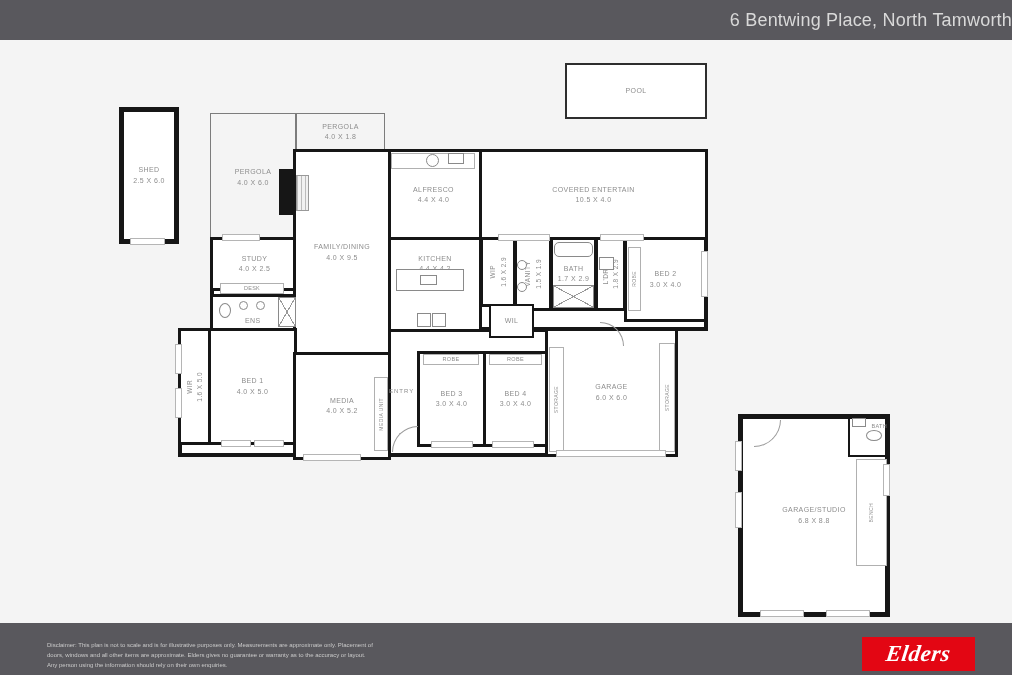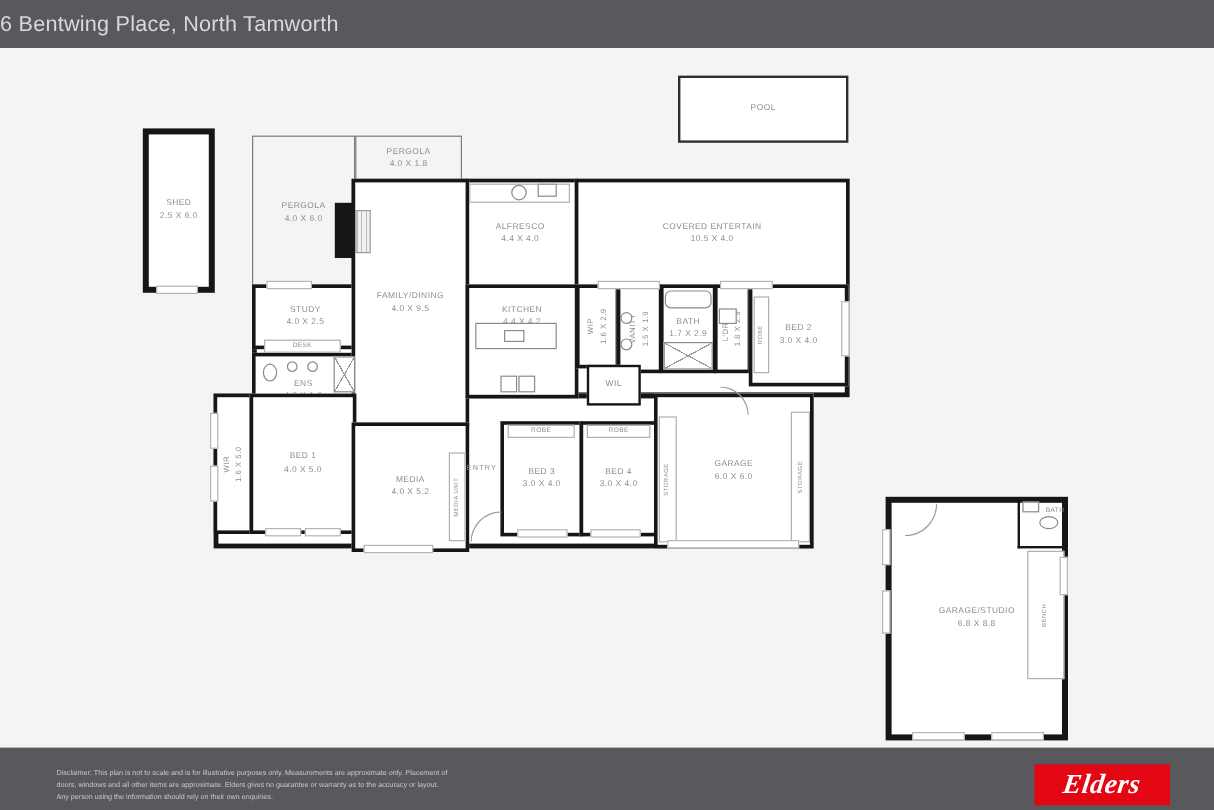--- a/index.html
+++ b/index.html
@@ -1,19 +1,19 @@
 <!DOCTYPE html>
 <html><head>
 <meta charset="utf-8">
 <style>
   html,body{margin:0;padding:0;}
   .stage{position:relative;width:1012px;height:675px;background:#f4f4f4;overflow:hidden;
          font-family:"Liberation Sans",sans-serif;}
   .bar{position:absolute;left:0;width:1012px;background:#59585d;z-index:10;}
-  .hdr{top:0;height:40px;display:flex;align-items:center;justify-content:flex-start;}
+  .hdr{top:0;height:40px;display:flex;align-items:center;justify-content:flex-end;}
   .ftr{top:623px;height:52px;}
   .title{color:#d9d9d9;font-size:18px;letter-spacing:.2px;}
   .room{position:absolute;box-sizing:border-box;background:#fff;border:3px solid #161616;
         display:flex;flex-direction:column;align-items:center;justify-content:center;z-index:2;}
   .base{position:absolute;box-sizing:border-box;background:#fff;border:4px solid #161616;z-index:1;}
   .open{position:absolute;box-sizing:border-box;border:1.5px solid #7c7c7c;background:transparent;
         display:flex;flex-direction:column;align-items:center;justify-content:center;z-index:1;}
   .strip{position:absolute;box-sizing:border-box;border:1px solid #b0b0b0;background:#fff;
          display:flex;align-items:center;justify-content:center;z-index:3;}
   .fix{position:absolute;box-sizing:border-box;border:1px solid #8a8a8a;background:#fff;z-index:3;}

